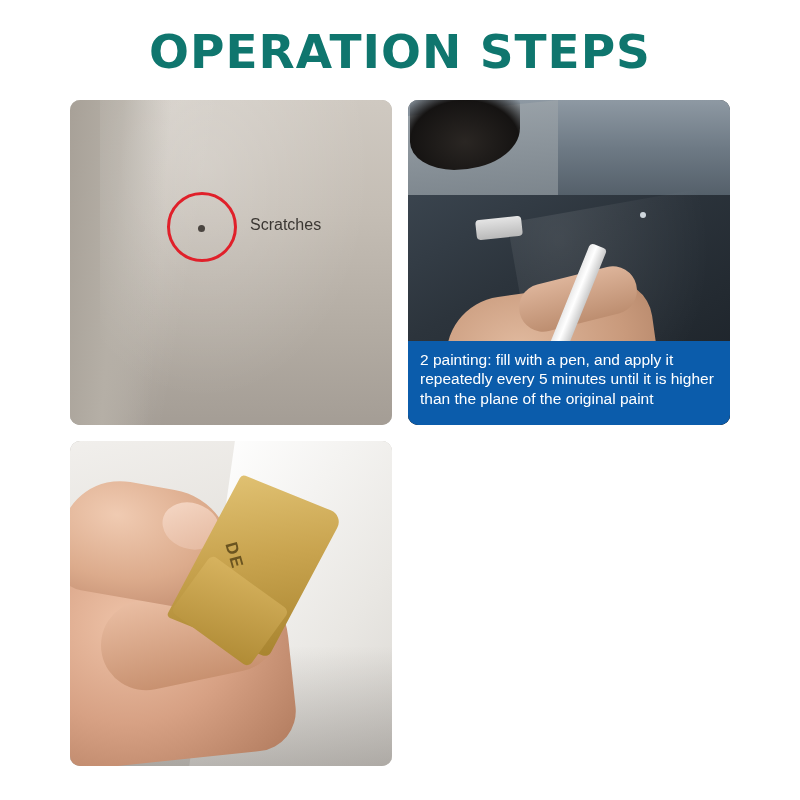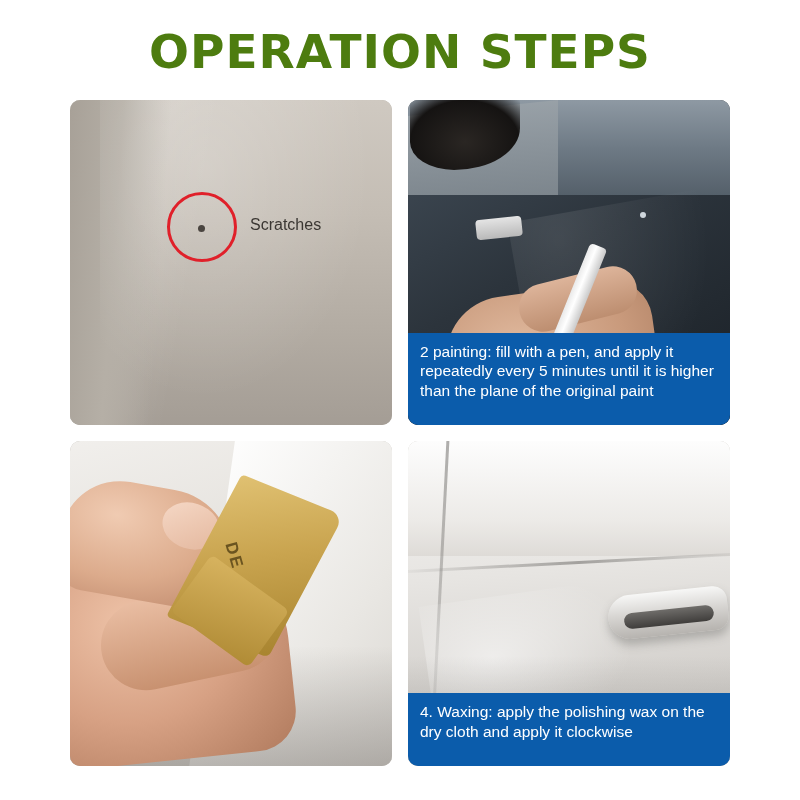--- a/index.html
+++ b/index.html
@@ -13,21 +13,21 @@
     width: 800px; height: 800px;
     position: relative;
     background: #ffffff;
     overflow: hidden;
   }
   .title {
     text-align: center;
     font-size: 47px;
     font-weight: bold;
     letter-spacing: 1px;
-    color: #4d7c0f;
+    color: #0f766e;
     padding-top: 26px;
     padding-bottom: 0;
     line-height: 1.1;
     font-family: "DejaVu Sans", sans-serif;
   }
   .grid {
     position: absolute;
     top: 100px;
     left: 70px;
     width: 660px;
@@ -50,21 +50,21 @@
     inset: 0;
     overflow: hidden;
   }
   .caption {
     position: absolute;
     left: 0; right: 0; bottom: 0;
     background: #0b5cab;
     color: #ffffff;
     font-size: 15.5px;
     line-height: 1.28;
-    padding: 9px 12px 24px 12px;
+    padding: 9px 12px 16px 12px;
     font-family: "Liberation Sans", sans-serif;
   }
   .cap3 { padding-bottom: 12px; }
 
   
   .p1-bg {
     position: absolute; inset: 0;
     background:
       linear-gradient(100deg, rgba(255,255,255,0.20) 0%, rgba(255,255,255,0.0) 40%),
       linear-gradient(180deg, #cfc9c1 0%, #c4bdb4 35%, #b3aca3 70%, #a49d95 100%);
@@ -322,28 +322,15 @@
         <div class="p3-hand"></div>
         <div class="p3-finger2"></div>
         <div class="p3-thumb"></div>
         <div class="p3-nail"></div>
         <div class="p3-paper"></div>
         <div class="p3-paper2"></div>
         <div class="p3-ptext">DE</div>
       </div>
     </div>
 
-    <div class="card">
-      <div class="photo">
-        <div class="p4-bg"></div>
-        <div class="p4-upper"></div>
-        <div class="p4-crease"></div>
-        <div class="p4-gap"></div>
-        <div class="p4-refl"></div>
-        <div class="p4-lowshade"></div>
-        <div class="p4-handle"></div>
-        <div class="p4-handle-in"></div>
-      </div>
-      <div class="caption">4. Waxing: apply the polishing wax on the dry cloth and apply it clockwise</div>
-    </div>
 
   </div>
 </div>
 
 </body></html>

